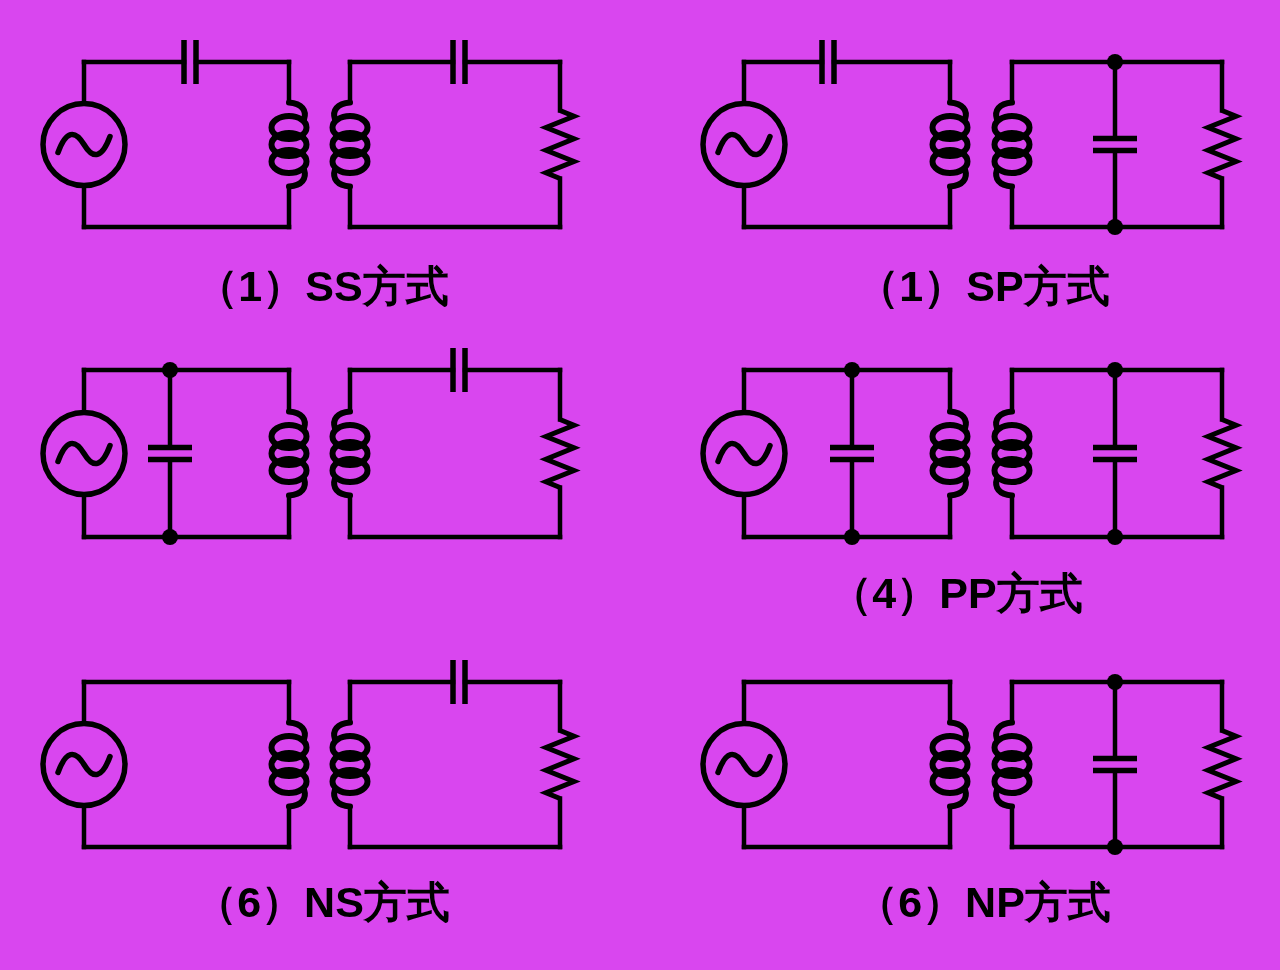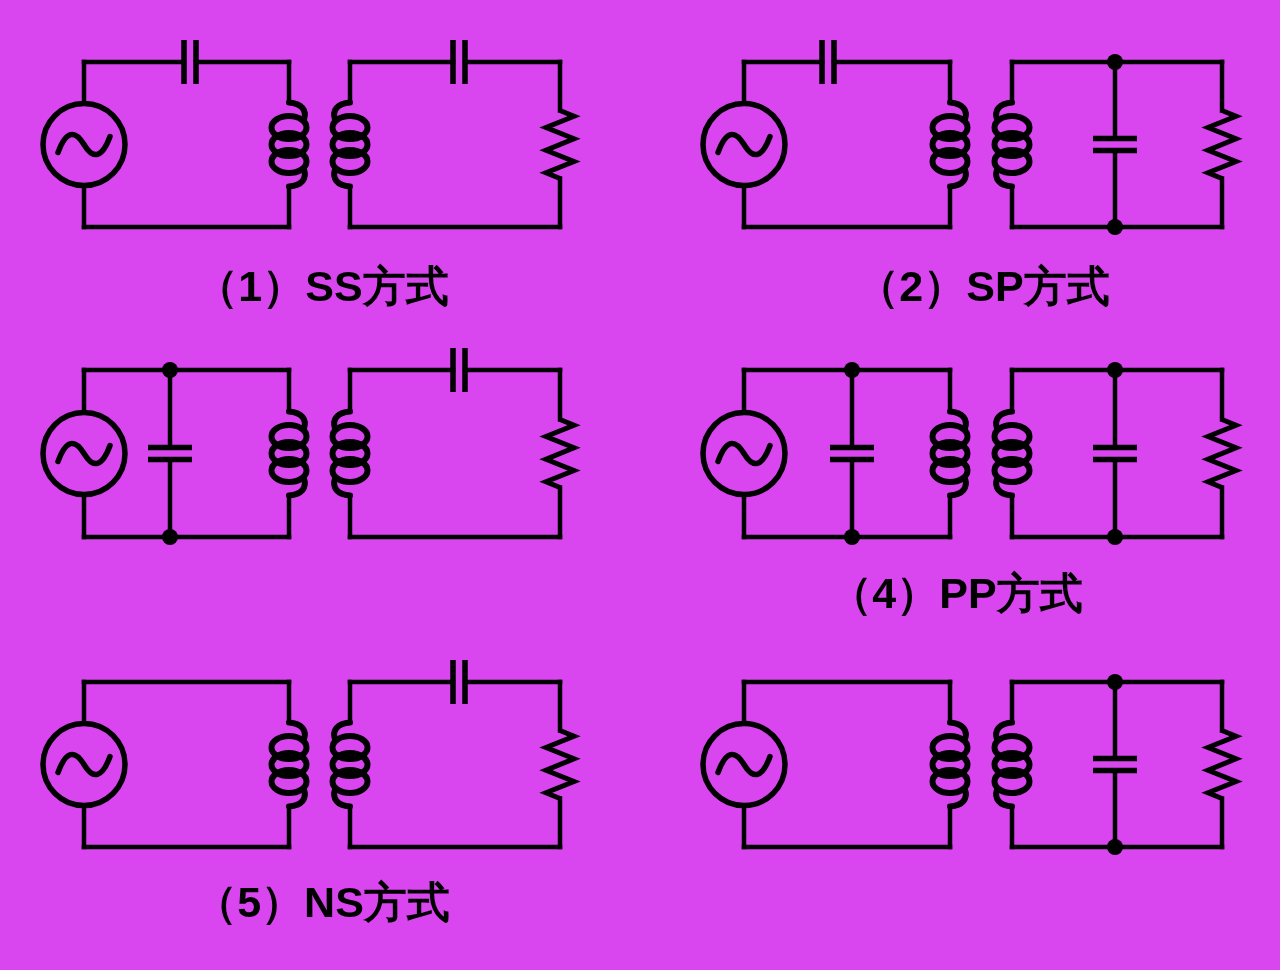--- a/index.html
+++ b/index.html
@@ -326,16 +326,17 @@
         <g>
           <circle cx="1115" cy="682" r="8" fill="#000000"></circle>
         </g>
         <g>
           <circle cx="1115" cy="847" r="8" fill="#000000"></circle>
         </g>
       </g>
     </svg>
 
   <div class="circuit-label" style="left:322px; top:287px;">（1）SS方式</div>
-  <div class="circuit-label" style="left:983px; top:287px;">（2）SP方式</div>
+  <div class="circuit-label" style="left:983px; top:287px;">（1）SP方式</div>
   <div class="circuit-label" style="left:956px; top:594px;">（4）PP方式</div>
-  <div class="circuit-label" style="left:322px; top:903px;">（5）NS方式</div>
+  <div class="circuit-label" style="left:322px; top:903px;">（6）NS方式</div>
+  <div class="circuit-label" style="left:983px; top:903px;">（6）NP方式</div>
 </div>
 
 </body></html>

